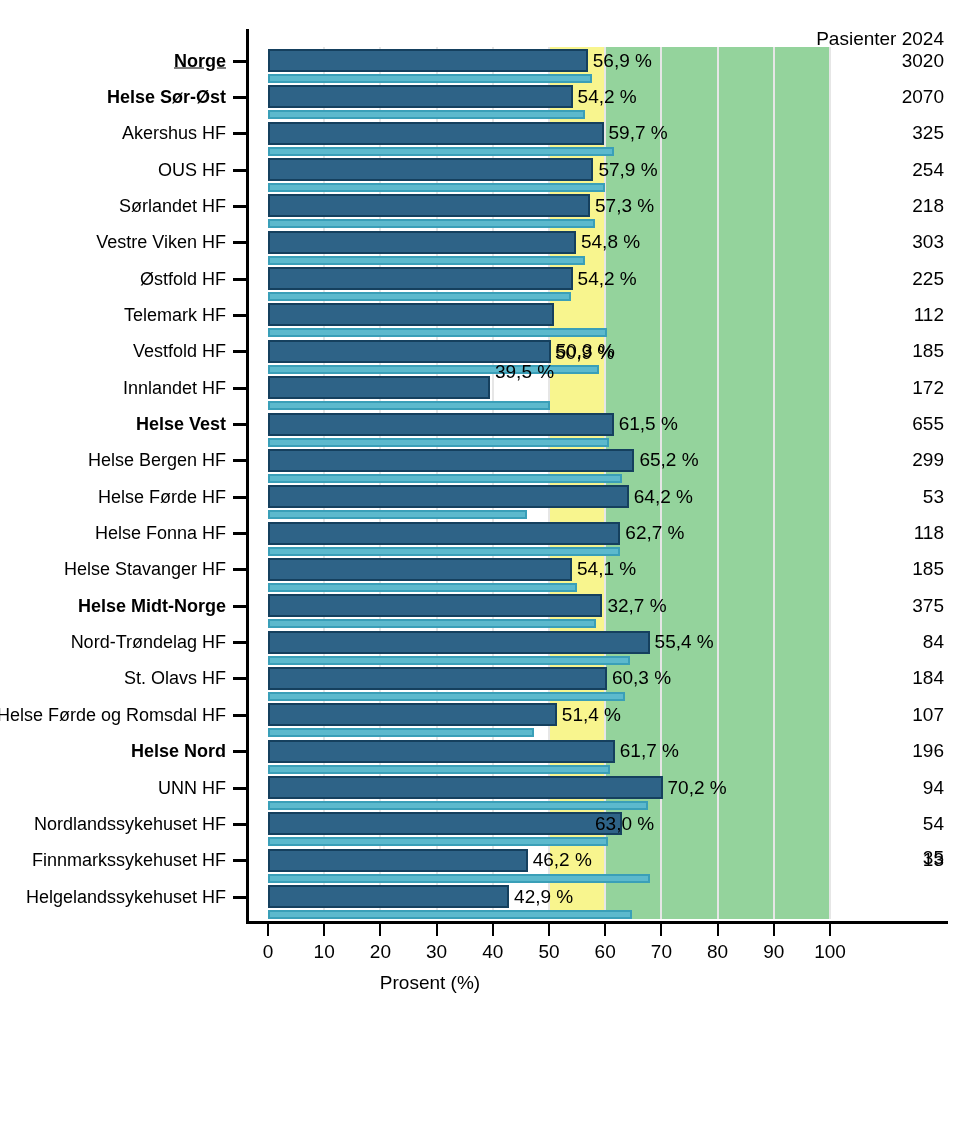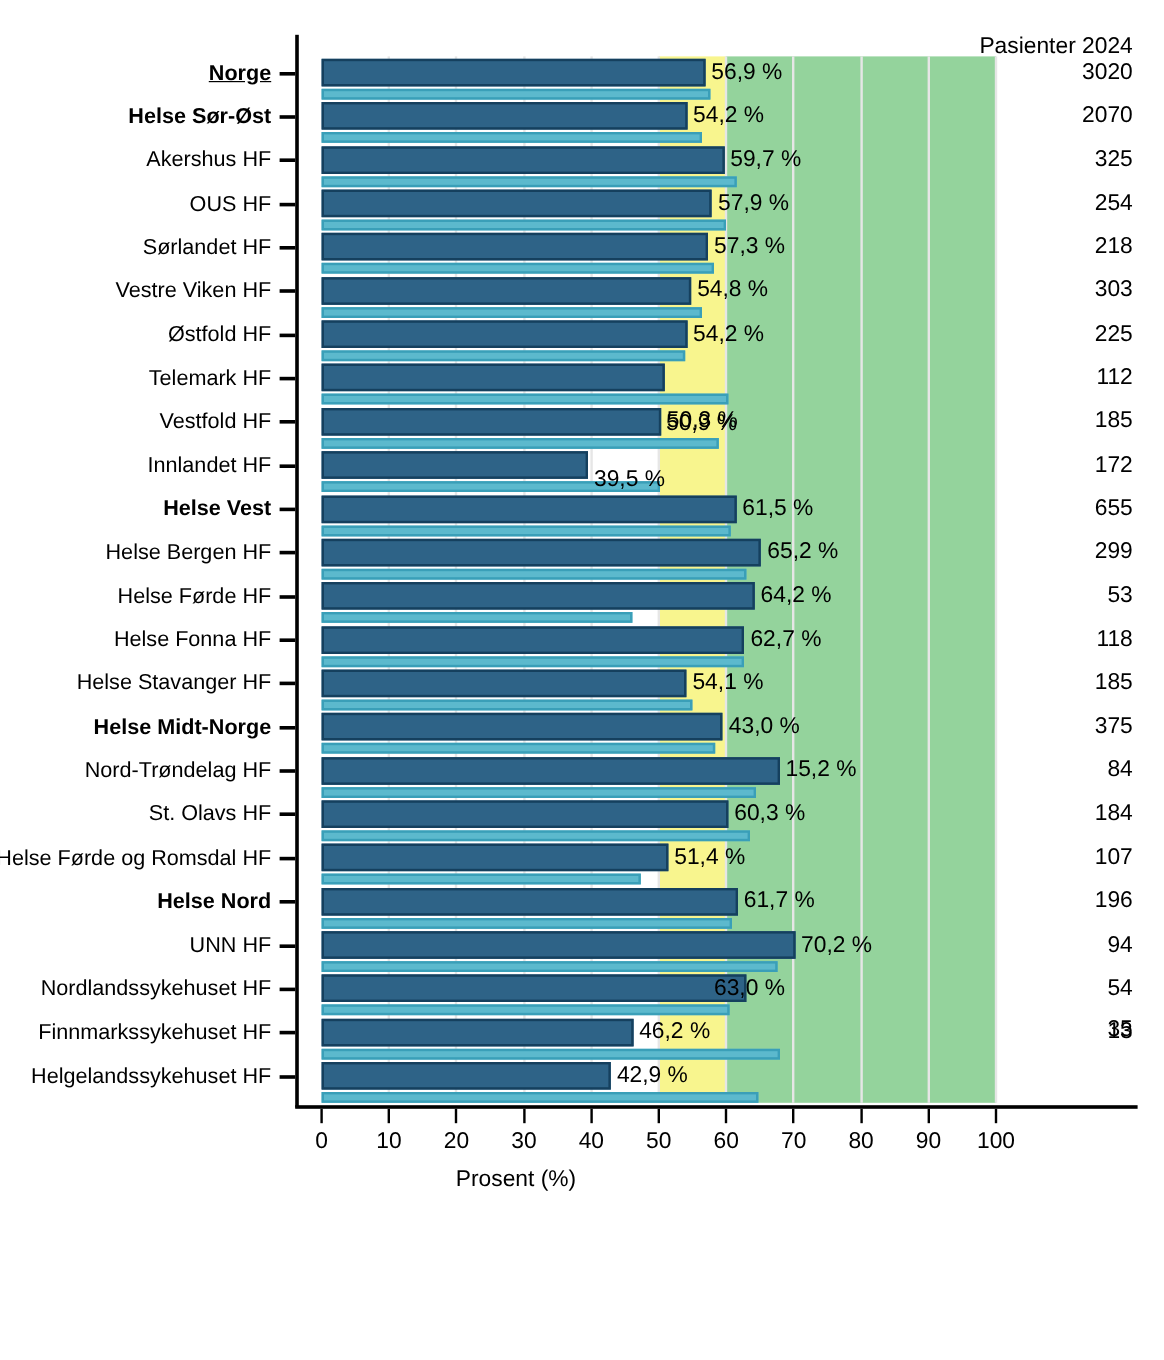--- a/index.html
+++ b/index.html
@@ -257,28 +257,28 @@
   <div id="valuelabels">
       <div class="valuelabel" style="left: 592.778px; top: 60.5px;">56,9 %</div>
       <div class="valuelabel" style="left: 577.604px; top: 96.85px;">54,2 %</div>
       <div class="valuelabel" style="left: 608.514px; top: 133.2px;">59,7 %</div>
       <div class="valuelabel" style="left: 598.398px; top: 169.55px;">57,9 %</div>
       <div class="valuelabel" style="left: 595.026px; top: 205.9px;">57,3 %</div>
       <div class="valuelabel" style="left: 580.976px; top: 242.25px;">54,8 %</div>
       <div class="valuelabel" style="left: 577.604px; top: 278.6px;">54,2 %</div>
       <div class="valuelabel" style="left: 555px; top: 314.95px; margin-top: 38px;">50,9 %</div>
       <div class="valuelabel" style="left: 555.686px; top: 351.3px;">50,3 %</div>
-      <div class="valuelabel" style="left: 494.99px; top: 400px;">39,5 %</div>
+      <div class="valuelabel" style="left: 494.99px; top: 372px;">39,5 %</div>
       <div class="valuelabel" style="left: 618.63px; top: 424px;">61,5 %</div>
       <div class="valuelabel" style="left: 639.424px; top: 460.35px;">65,2 %</div>
       <div class="valuelabel" style="left: 633.804px; top: 496.7px;">64,2 %</div>
       <div class="valuelabel" style="left: 625.374px; top: 533.05px;">62,7 %</div>
       <div class="valuelabel" style="left: 577.042px; top: 569.4px;">54,1 %</div>
-      <div class="valuelabel" style="left: 607.39px; top: 605.75px;">43,0 %</div>
-      <div class="valuelabel" style="left: 654.598px; top: 642.1px;">15,2 %</div>
+      <div class="valuelabel" style="left: 607.39px; top: 605.75px;">32,7 %</div>
+      <div class="valuelabel" style="left: 654.598px; top: 642.1px;">55,4 %</div>
       <div class="valuelabel" style="left: 611.886px; top: 678.45px;">60,3 %</div>
       <div class="valuelabel" style="left: 561.868px; top: 714.8px;">51,4 %</div>
       <div class="valuelabel" style="left: 619.754px; top: 751.15px;">61,7 %</div>
       <div class="valuelabel" style="left: 667.524px; top: 787.5px;">70,2 %</div>
       <div class="valuelabel" style="left: 595px; top: 823.85px;">63,0 %</div>
       <div class="valuelabel" style="left: 532.644px; top: 860.2px;">46,2 %</div>
       <div class="valuelabel" style="left: 514.098px; top: 896.55px;">42,9 %</div>
     </div>
   <div id="counts">
       <div class="count" style="top: 60.5px;">3020</div>

